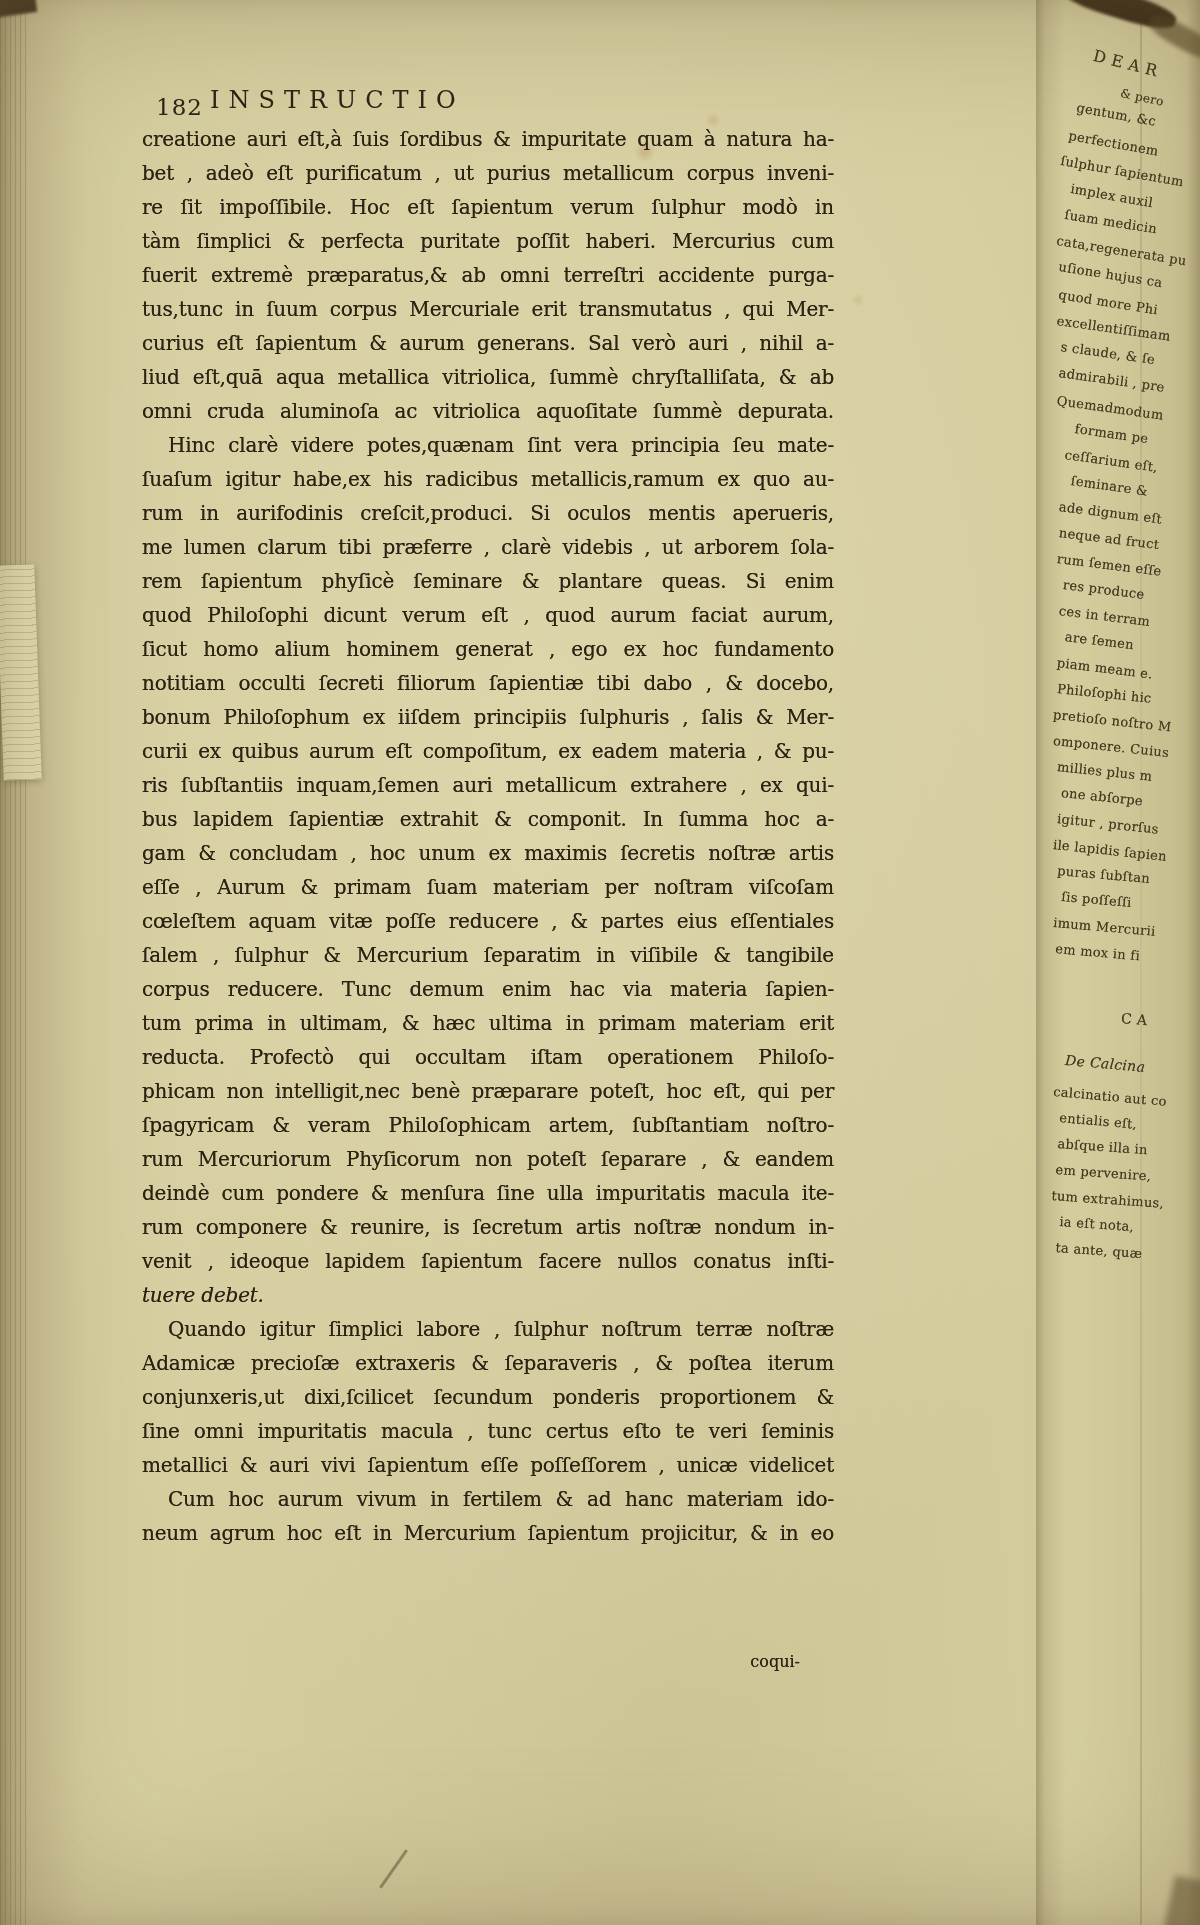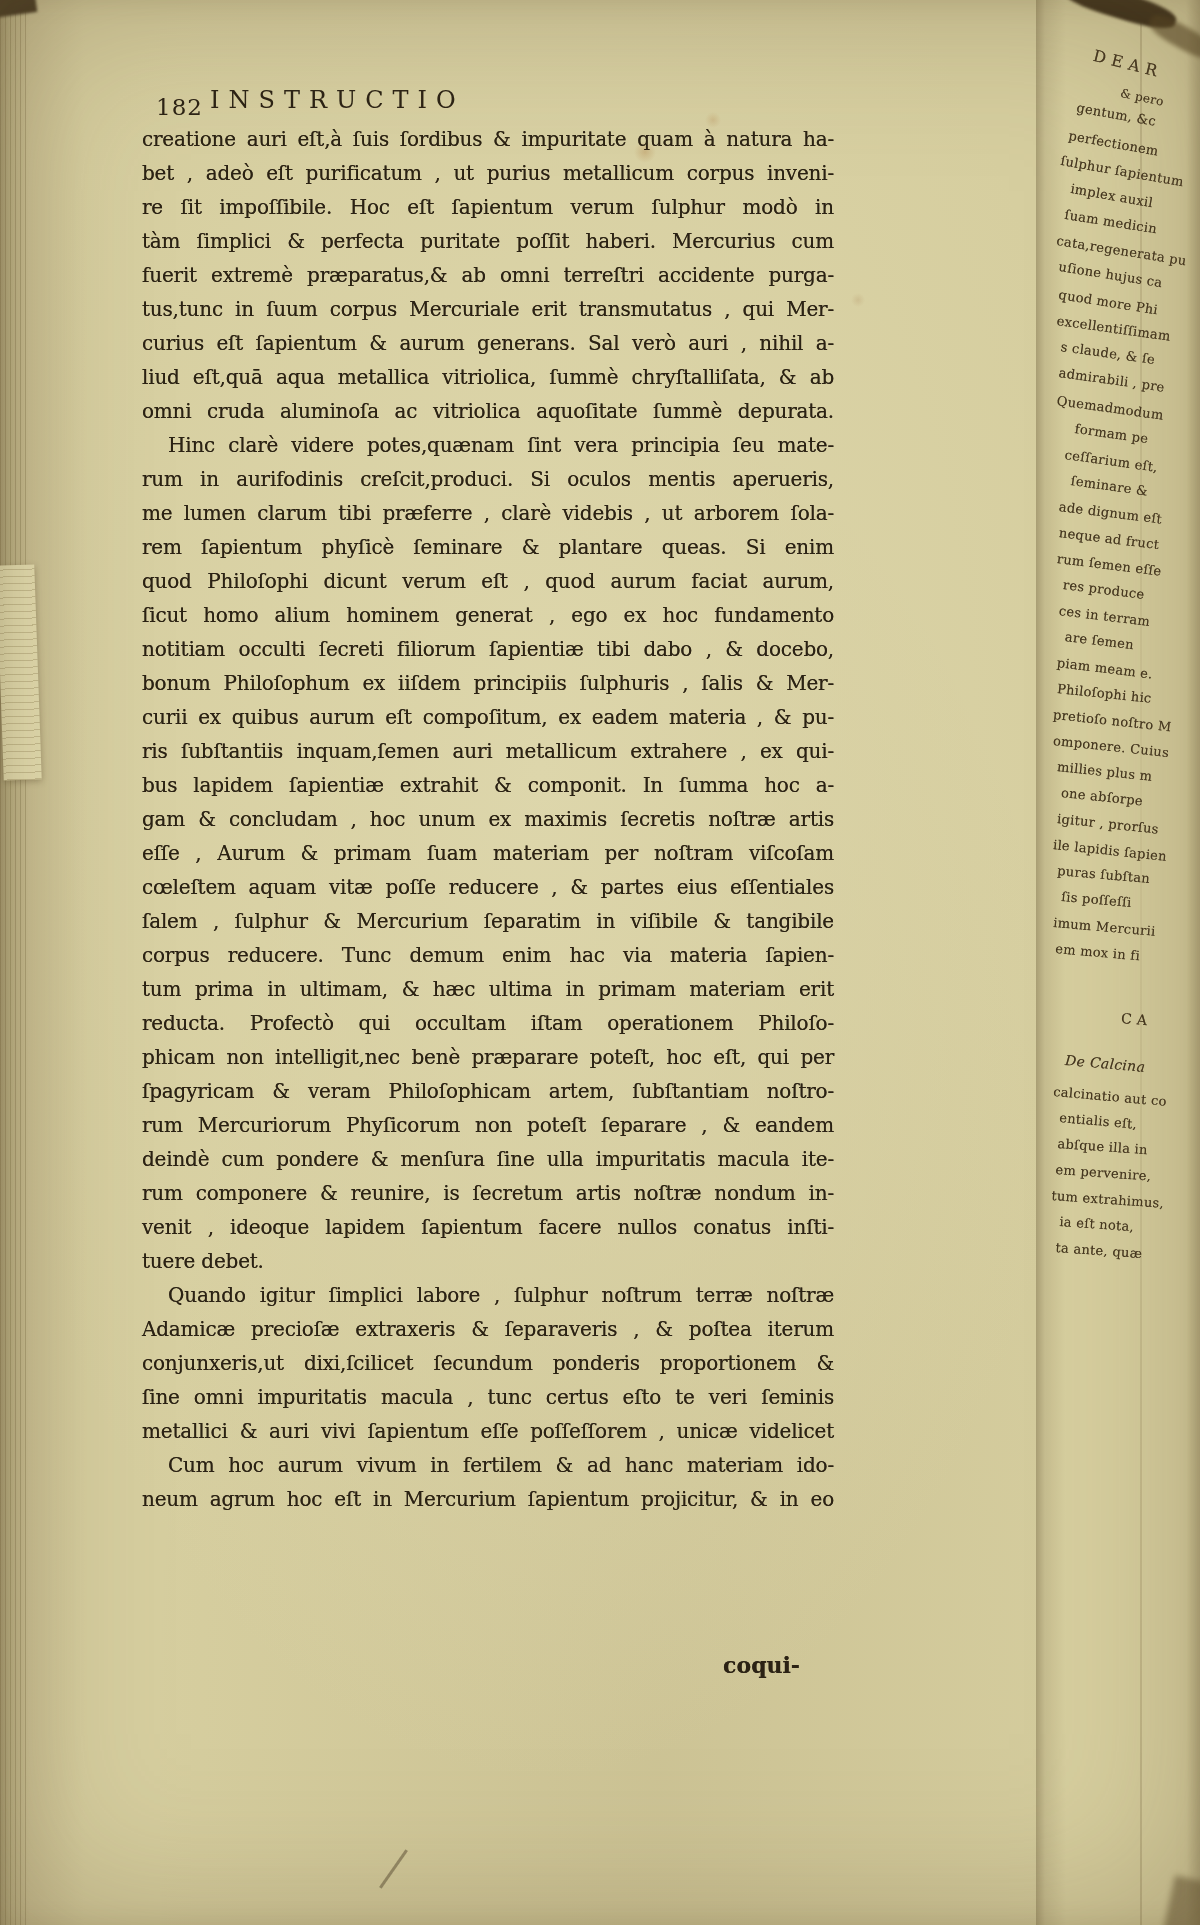--- a/index.html
+++ b/index.html
@@ -38,23 +38,23 @@
   .pagenum{position:absolute;left:2px;top:8px;font-size:23px;letter-spacing:1px;}
   .running{position:absolute;left:0;right:0;top:0;text-align:left;padding-left:56px;
     font-size:24px;letter-spacing:9px;}
   .text-block{position:absolute;left:142px;top:122px;width:692px;color:#2b2214;}
   .tline{
     font-size:20px;line-height:34px;height:34px;letter-spacing:-0.2px;
     text-align:justify;text-align-last:justify;
     text-shadow:0 0 .6px rgba(43,34,20,.75);
   }
   .tline.indent{text-indent:26px;}
-  .tline.end{text-align-last:left;}
+  .tline.end{text-align-last:left;font-style:italic;}
   .catchword{position:absolute;left:620px;top:1652px;width:180px;text-align:right;
-    font-size:22px;color:#2b2214;text-shadow:0 0 .6px rgba(43,34,20,.75);font-weight:bold;}
+    font-size:16px;color:#2b2214;text-shadow:0 0 .6px rgba(43,34,20,.75);}
   
   .right-edge{position:absolute;left:1036px;top:0;width:164px;height:100%;overflow:hidden;
     background:
       linear-gradient(90deg, rgba(96,80,48,.38) 0px, rgba(96,80,48,.14) 9px, rgba(96,80,48,0) 30px),
       linear-gradient(270deg, rgba(96,80,48,.25) 0px, rgba(96,80,48,0) 14px),
       #d7cf9f;}
   .right-edge .crease{position:absolute;left:104px;top:0;width:2px;height:100%;
     background:linear-gradient(180deg, rgba(110,92,55,.25), rgba(110,92,55,.05) 40%, rgba(110,92,55,.25));}
   .frag{position:absolute;white-space:nowrap;color:#44361f;font-size:13px;
     letter-spacing:.3px;text-shadow:0 0 .5px rgba(68,54,31,.6);transform-origin:left top;}
@@ -87,20 +87,21 @@
       <div class="tline">creatione auri eſt,à ſuis ſordibus &amp; impuritate quam à natura ha-</div>
       <div class="tline">bet , adeò eſt purificatum , ut purius metallicum corpus inveni-</div>
       <div class="tline">re ſit impoſſibile.   Hoc eſt ſapientum verum ſulphur modò in</div>
       <div class="tline">tàm ſimplici &amp; perfecta puritate poſſit haberi.   Mercurius cum</div>
       <div class="tline">fuerit extremè præparatus,&amp; ab omni terreſtri accidente purga-</div>
       <div class="tline">tus,tunc in ſuum corpus Mercuriale erit transmutatus , qui Mer-</div>
       <div class="tline">curius eſt ſapientum &amp; aurum generans.   Sal verò auri , nihil a-</div>
       <div class="tline">liud eſt,quā aqua metallica vitriolica, ſummè chryſtalliſata, &amp; ab</div>
       <div class="tline">omni cruda aluminoſa ac vitriolica aquoſitate ſummè depurata.</div>
       <div class="tline indent">Hinc clarè videre potes,quænam ſint vera principia ſeu mate-</div>
+      <div class="tline">ſuaſum igitur habe,ex his radicibus metallicis,ramum ex quo au-</div>
       <div class="tline">rum in aurifodinis creſcit,produci.   Si oculos mentis aperueris,</div>
       <div class="tline">me lumen clarum tibi præferre , clarè videbis , ut arborem ſola-</div>
       <div class="tline">rem ſapientum phyſicè ſeminare &amp; plantare queas.   Si enim</div>
       <div class="tline">quod Philoſophi dicunt verum eſt , quod aurum faciat aurum,</div>
       <div class="tline">ſicut homo alium hominem generat , ego ex hoc fundamento</div>
       <div class="tline">notitiam occulti ſecreti filiorum ſapientiæ tibi dabo , &amp; docebo,</div>
       <div class="tline">bonum Philoſophum ex iiſdem principiis ſulphuris , ſalis &amp; Mer-</div>
       <div class="tline">curii ex quibus aurum eſt compoſitum, ex eadem materia , &amp; pu-</div>
       <div class="tline">ris ſubſtantiis inquam,ſemen auri metallicum extrahere , ex qui-</div>
       <div class="tline">bus lapidem ſapientiæ extrahit &amp; componit.   In ſumma hoc a-</div>

